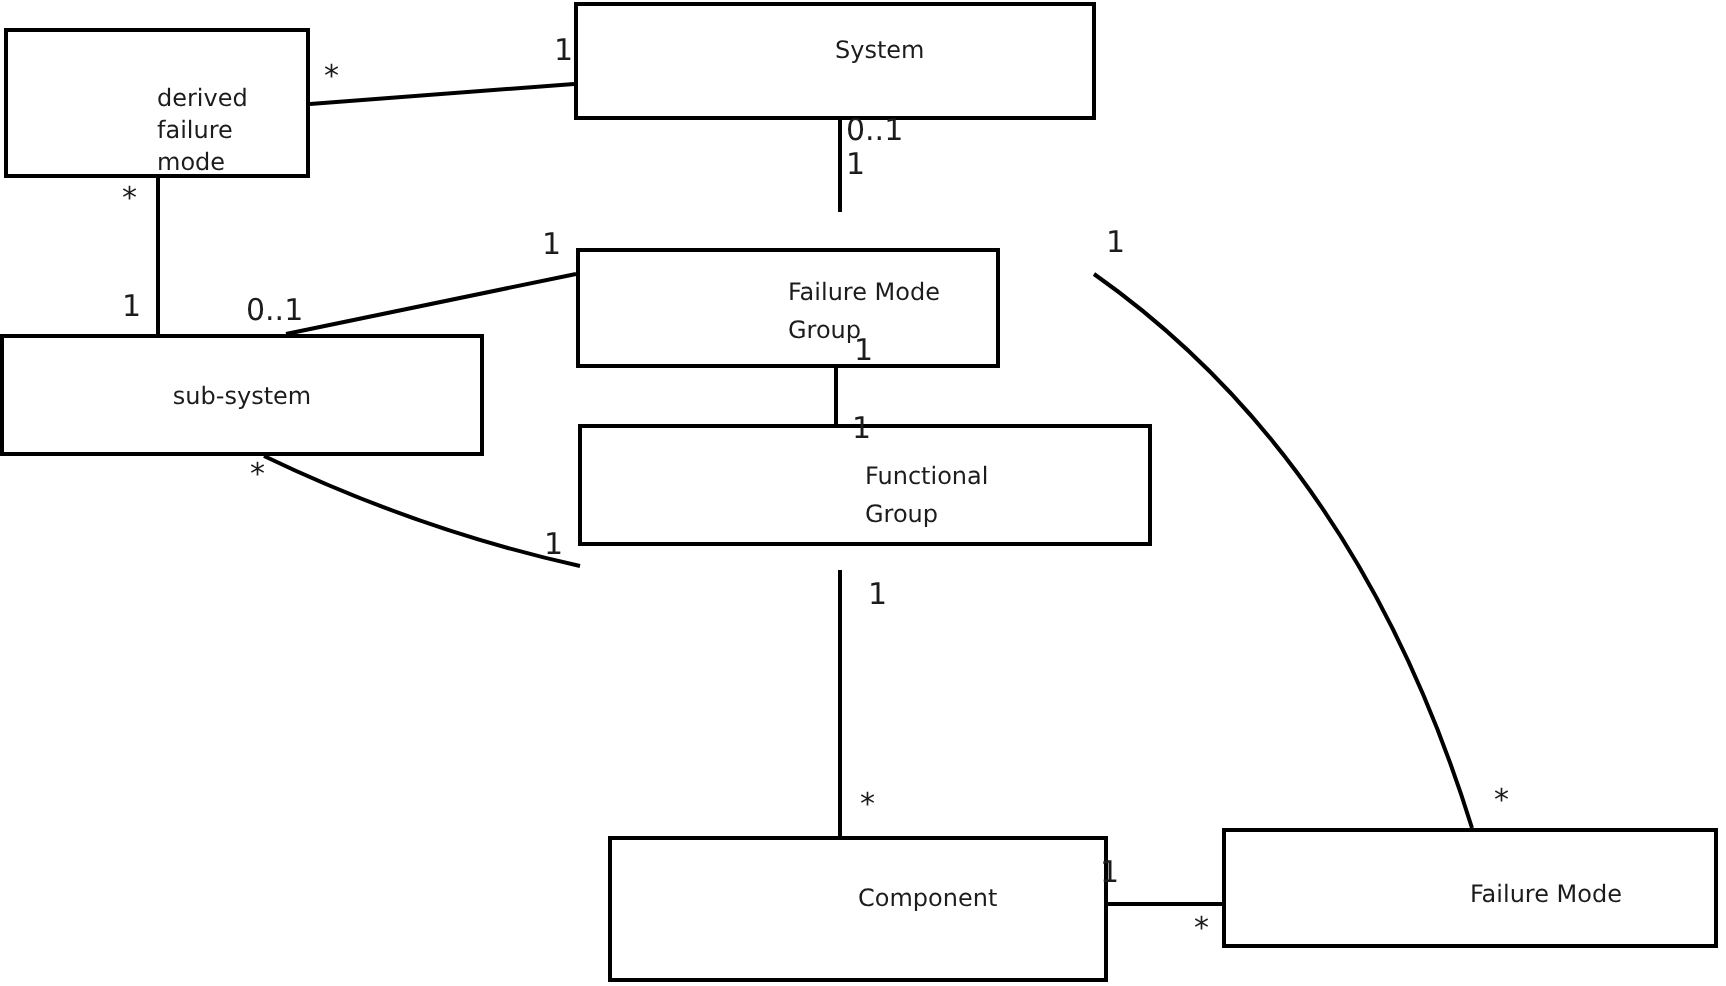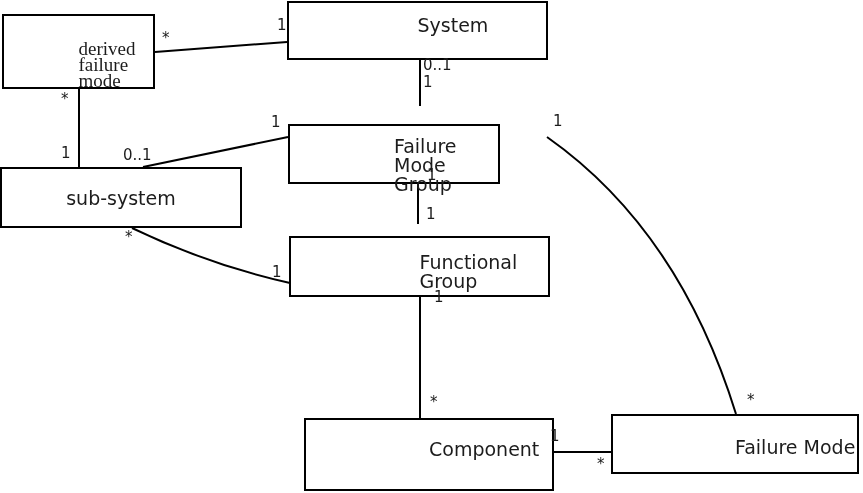--- a/index.html
+++ b/index.html
@@ -28,21 +28,21 @@
     fill: none;
   }
   .entity {
     position: absolute;
     box-sizing: border-box;
     border: 2px solid #000000;
     background: #ffffff;
   }
   .entity .lbl {
     position: absolute;
-    font-size: 19px;
+    font-size: 12px;
     line-height: 19px;
     color: #1c1c1c;
     white-space: nowrap;
   }
   .entity .lbl.wrap {
     white-space: normal;
   }
   .card {
     position: absolute;
     font-size: 15px;
@@ -62,36 +62,36 @@
     <path d="M143,167 L288,137"></path>
     <path d="M420,60 L420,106"></path>
     <path d="M418,166 L418,224"></path>
     <path d="M420,285 L420,418"></path>
     <path d="M543,452 L611,452"></path>
     <path d="M132,228 Q209,265 290,283"></path>
     <path d="M547,137 Q679,230 736,414"></path>
   </svg>
 
   <div class="entity" style="left:2px; top:14px; width:153px; height:75px;">
-    <span class="lbl wrap" style="left:50%; top:25px; width:56px; line-height:16px;font-family:Liberation Serif, serif;">derived failure mode</span>
+    <span class="lbl wrap" style="left:50%; top:25px; width:56px; line-height:16px;">derived failure mode</span>
   </div>
 
   <div class="entity" style="left:287px; top:1px; width:261px; height:59px;">
     <span class="lbl" style="left:50%; top:13px;">System</span>
   </div>
 
   <div class="entity" style="left:288px; top:124px; width:212px; height:60px;">
     <span class="lbl wrap" style="left:50%; top:11px; width:100px;">Failure Mode Group</span>
   </div>
 
   <div class="entity" style="left:0px; top:167px; width:242px; height:61px;">
     <span class="lbl" style="left:0; top:20px; width:100%; text-align:center;">sub-system</span>
   </div>
 
-  <div class="entity" style="left:289px; top:236px; width:261px; height:61px;padding-left:41px;">
+  <div class="entity" style="left:289px; top:212px; width:287px; height:61px;padding-left:41px;">
     <span class="lbl wrap" style="left:50%; top:15px; width:80px;">Functional Group</span>
   </div>
 
   <div class="entity" style="left:304px; top:418px; width:250px; height:73px;">
     <span class="lbl" style="left:50%; top:20px;">Component</span>
   </div>
 
   <div class="entity" style="left:611px; top:414px; width:248px; height:60px;">
     <span class="lbl" style="left:50%; top:22px;">Failure Mode</span>
   </div>

